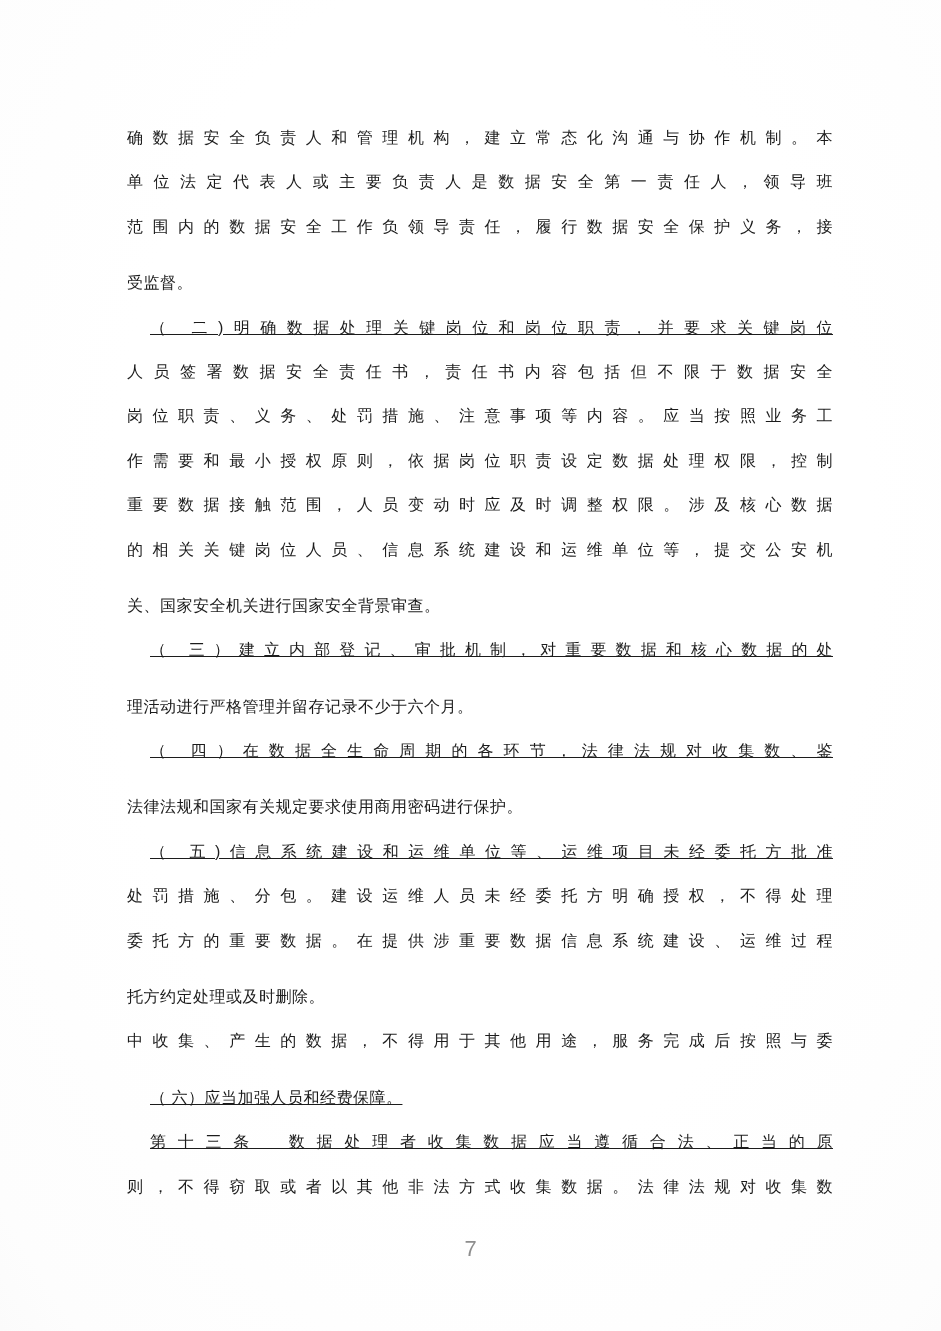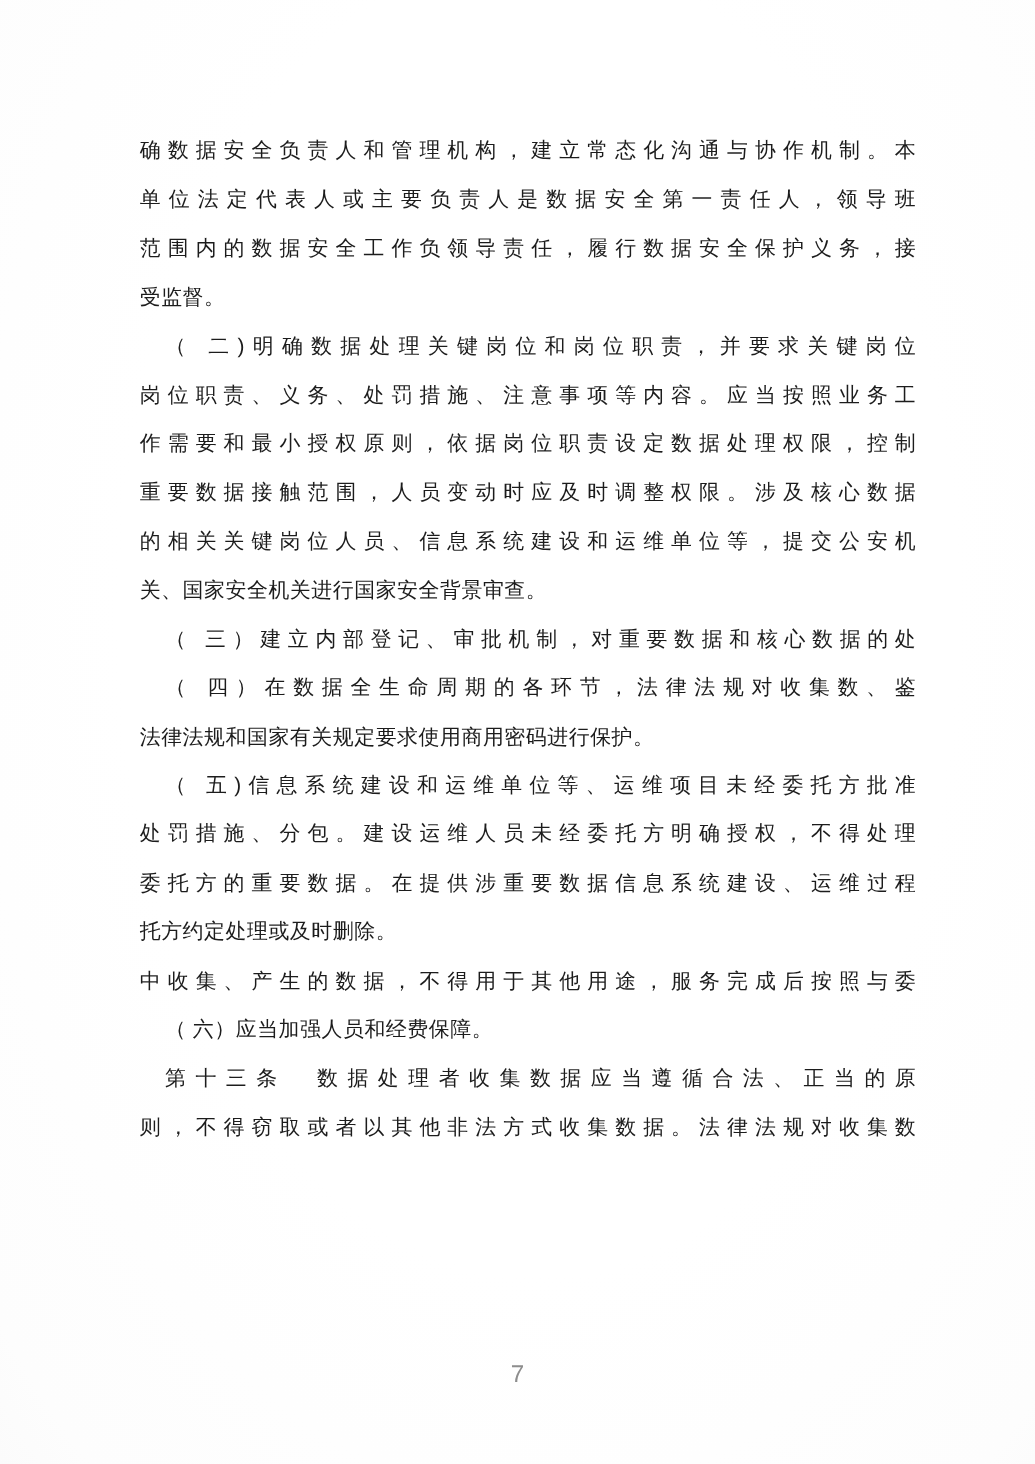--- a/index.html
+++ b/index.html
@@ -25,31 +25,31 @@
   .doc {
     position: absolute;
     left: 127px;
     top: 116px;
     width: 706px;
   }
   .block { display: block; }
   .line {
     height: 44.4px;
     line-height: 44.4px;
-    font-size: 19px;
+    font-size: 16px;
     font-weight: 500;
     color: var(--ink, #1c1c1c);
     letter-spacing: 0.5px;
     text-align: justify;
     text-align-last: justify;
     text-justify: inter-ideograph;
     overflow: hidden;
   }
-  .line.indent { text-indent: 23px; }
-  .line.end { text-align-last: left; }
+  .line.indent { text-indent: 23px; text-decoration: underline; }
+  .line.end { text-align-last: left; margin-top: 12px; }
   .pagenum {
     position: absolute;
     left: 0;
     top: 1236px;
     width: 100%;
     text-align: center;
     font-size: 22px;
     font-weight: 400;
     color: var(--page-num-color, #8d8d8d);
   }
@@ -60,28 +60,30 @@
 <div class="page">
   <div id="doc" class="doc">
       <div class="block">
         <div class="line">确数据安全负责人和管理机构，建立常态化沟通与协作机制。本</div>
         <div class="line">单位法定代表人或主要负责人是数据安全第一责任人，领导班</div>
         <div class="line">范围内的数据安全工作负领导责任，履行数据安全保护义务，接</div>
         <div class="line end">受监督。</div>
       </div>
       <div class="block">
         <div class="line indent">（ 二)明确数据处理关键岗位和岗位职责，并要求关键岗位</div>
+        <div class="line">人员签署数据安全责任书，责任书内容包括但不限于数据安全</div>
         <div class="line">岗位职责、义务、处罚措施、注意事项等内容。应当按照业务工</div>
         <div class="line">作需要和最小授权原则，依据岗位职责设定数据处理权限，控制</div>
         <div class="line">重要数据接触范围，人员变动时应及时调整权限。涉及核心数据</div>
         <div class="line">的相关关键岗位人员、信息系统建设和运维单位等，提交公安机</div>
         <div class="line end">关、国家安全机关进行国家安全背景审查。</div>
       </div>
       <div class="block">
         <div class="line indent">（ 三）建立内部登记、审批机制，对重要数据和核心数据的处</div>
+        <div class="line end">理活动进行严格管理并留存记录不少于六个月。</div>
       </div>
       <div class="block">
         <div class="line indent">（ 四）在数据全生命周期的各环节，法律法规对收集数、鉴</div>
         <div class="line end">法律法规和国家有关规定要求使用商用密码进行保护。</div>
       </div>
       <div class="block">
         <div class="line indent">（ 五)信息系统建设和运维单位等、运维项目未经委托方批准</div>
         <div class="line">处罚措施、分包。建设运维人员未经委托方明确授权，不得处理</div>
         <div class="line">委托方的重要数据。在提供涉重要数据信息系统建设、运维过程</div>
         <div class="line end">托方约定处理或及时删除。</div>

